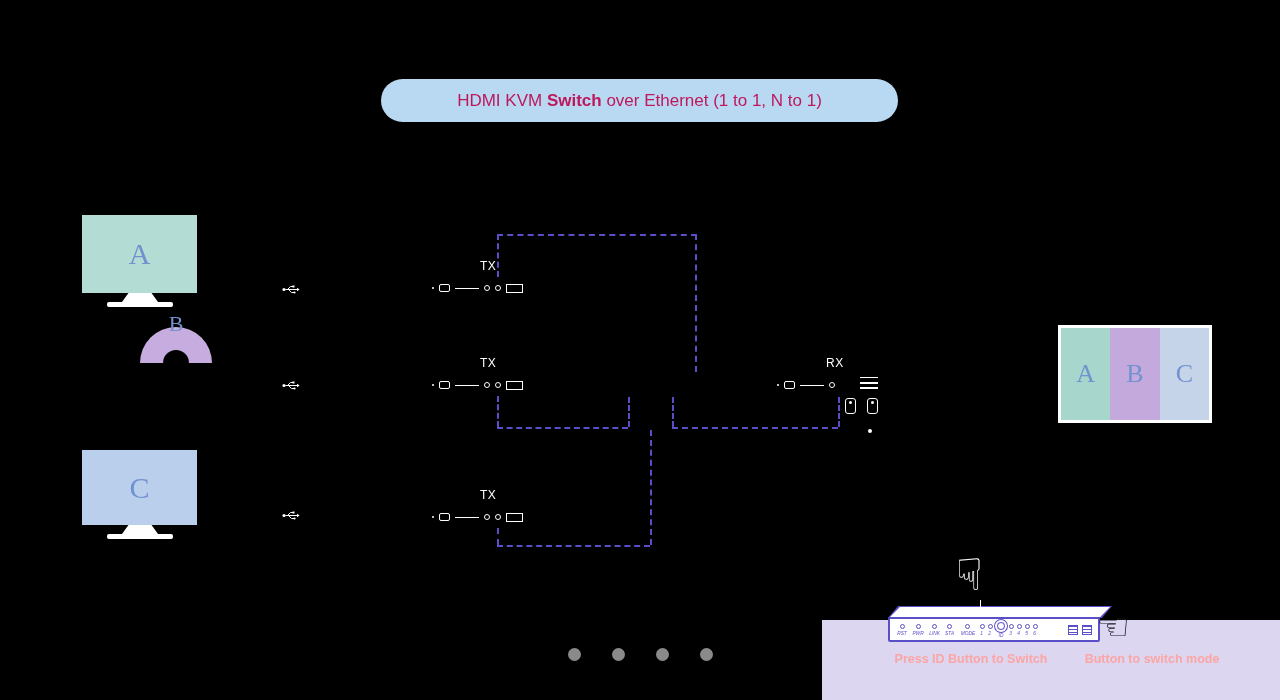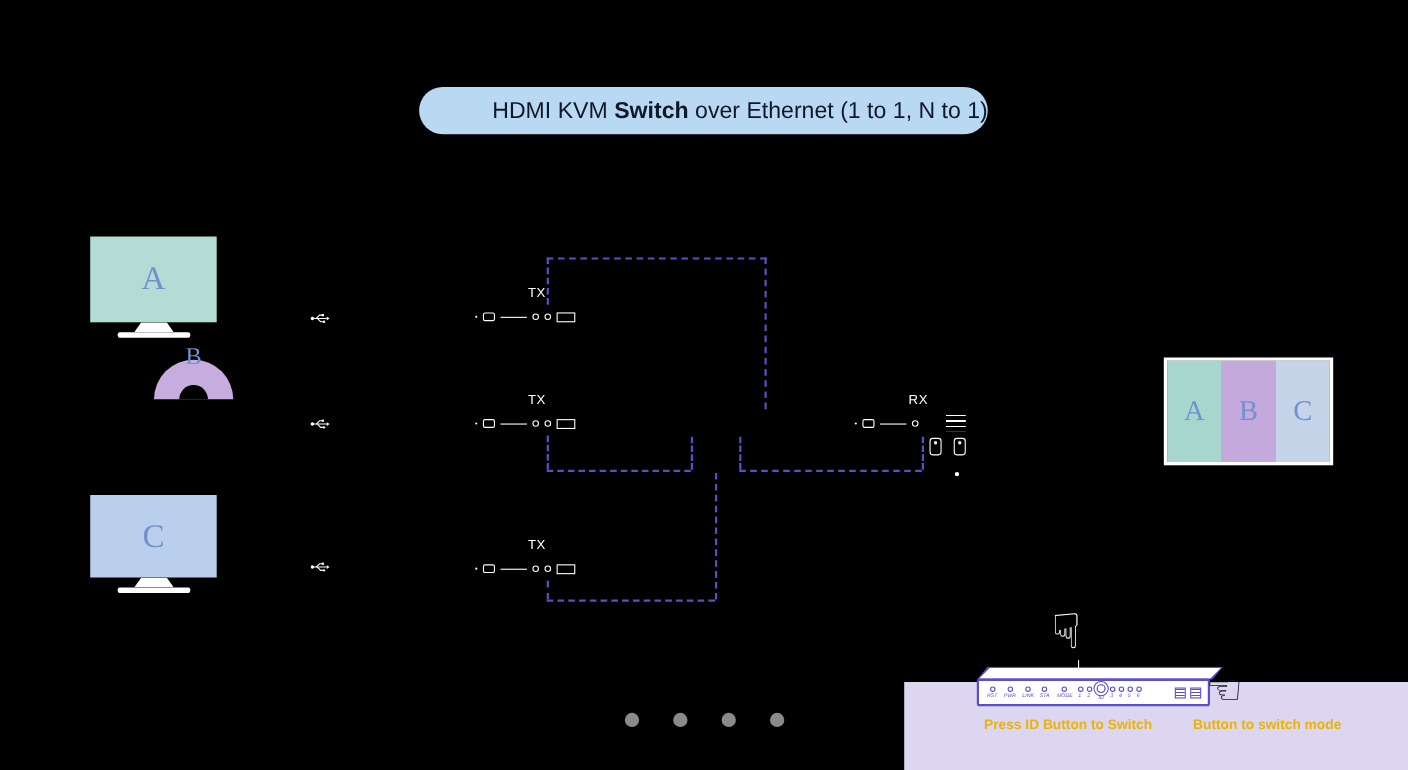--- a/index.html
+++ b/index.html
@@ -5,22 +5,22 @@
   html,body{margin:0;padding:0;}
   body{
     width:1280px;height:700px;background:#000;position:relative;overflow:hidden;
     font-family:"Liberation Sans", sans-serif;
   }
   .abs{position:absolute;}
 
   
   .title-pill{
     left:381px;top:79px;width:517px;height:43px;line-height:43px;
-    background:#b9d8f2;border-radius:22px;text-align:right;
-    font-size:21px;color:#0f172a;white-space:nowrap;
+    background:#b9d8f2;border-radius:22px;text-align:center;
+    font-size:17px;color:#be185d;white-space:nowrap;
   }
   .title-pill .b{font-weight:700;}
 
   
   .screen{display:flex;align-items:center;justify-content:center;}
   .serif-letter{font-family:"Liberation Serif", serif;color:#7292cf;}
   .mon-a{left:82px;top:215px;width:115px;height:78px;background:#b2dcd4;}
   .mon-c{left:82px;top:450px;width:115px;height:75px;background:#b9cfec;}
   .screen .serif-letter{font-size:30px;}
   .stand-neck{background:#fff;clip-path:polygon(18% 0,82% 0,100% 100%,0 100%);}
@@ -87,21 +87,21 @@
   .led .lbl{font-size:6px;transform:scale(.8);color:#5b4fc7;white-space:nowrap;line-height:6px;}
   .dipwrap{margin-left:auto;display:flex;gap:4px;}
   .dip{width:8px;height:8px;border:1px solid #5b4fc7;
     background:repeating-linear-gradient(to bottom,#5b4fc7 0 1px,transparent 1px 3px);}
 
   .hand{font-family:"DejaVu Sans", sans-serif;line-height:1;}
   .hand-press{left:956px;top:553px;font-size:44px;color:#fff;}
   .press-line{left:980px;top:600px;width:0;height:16px;border-left:1.5px solid #fff;}
   .hand-point{left:1096px;top:608px;font-size:38px;color:#15151f;}
 
-  .caption{font-size:12.5px;font-weight:700;color:#eab308;text-align:center;}
+  .caption{font-size:12.5px;font-weight:700;color:#fca5a5;text-align:center;}
   .cap-press{left:884px;top:652px;width:174px;}
   .cap-mode{left:1070px;top:652px;width:164px;}
 
   
   .page-dot{width:13px;height:13px;border-radius:50%;background:#8a8a8a;top:648px;}
   .pd1{left:568px;} .pd2{left:612px;} .pd3{left:656px;} .pd4{left:700px;}
 </style>
 </head>
 <body>
 

